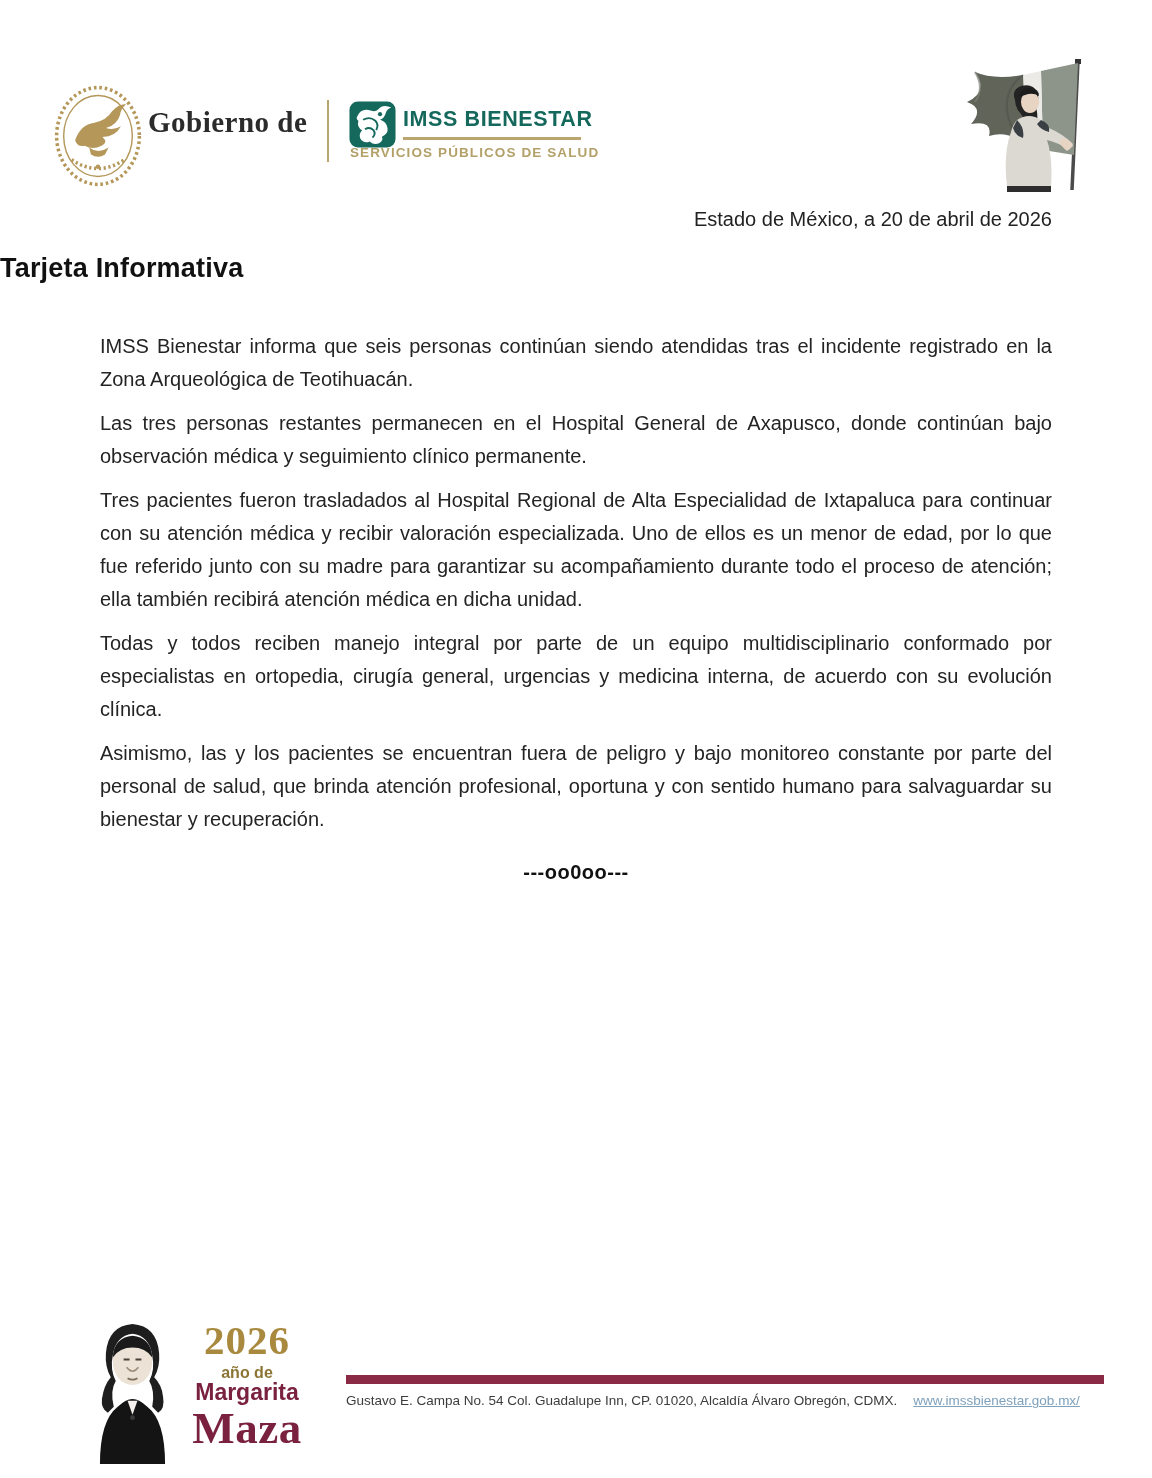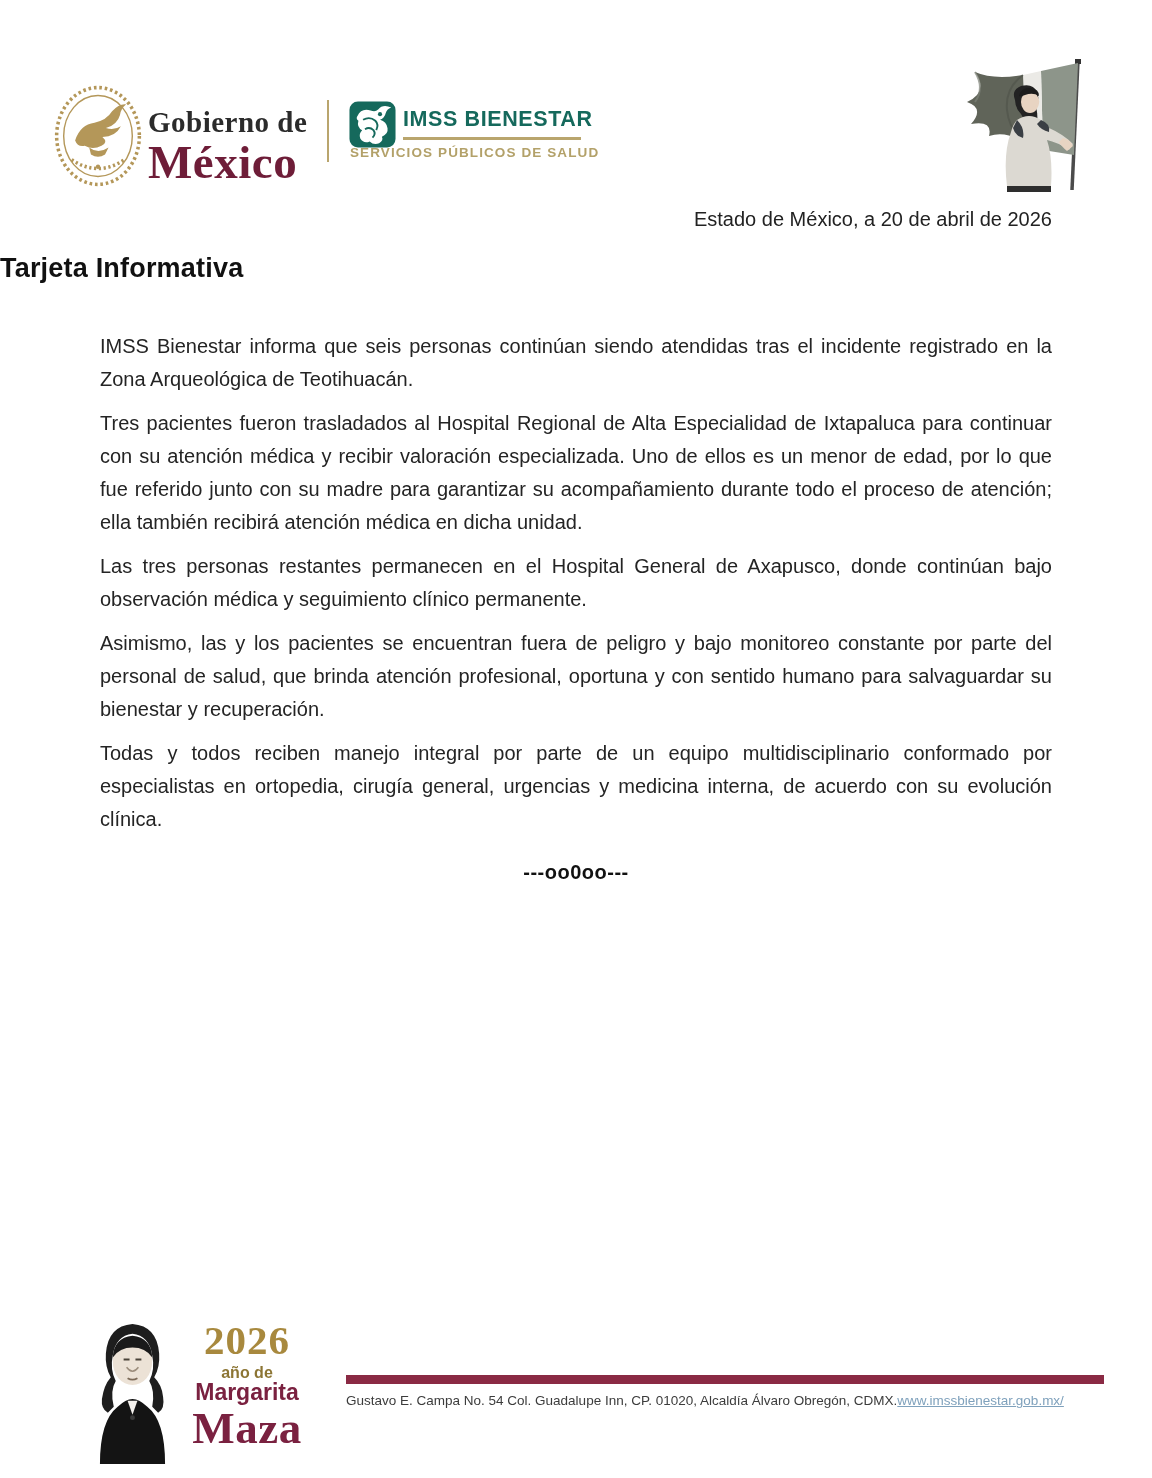--- a/index.html
+++ b/index.html
@@ -53,39 +53,38 @@
   .maza-sub1 { font-size:16px; font-weight:bold; color:#8c7534; margin-top:4px;
                font-family:"Liberation Sans", sans-serif; }
   .maza-sub2 { font-size:23px; font-weight:bold; color:#7a2140; margin-top:0;
                font-family:"Liberation Sans", sans-serif; }
   .maza-sub3 { font-size:45px; font-weight:bold; color:#7a2140; margin-top:2px; letter-spacing:0.5px; }
 
   .footer-bar { position:absolute; left:346px; top:1375px; width:758px; height:9px;
                 background:#8a2a44; }
   .footer-address { position:absolute; left:346px; top:1393px; width:758px;
                     font-size:13.5px; color:#3c3c3c; white-space:nowrap; }
-  .footer-link { color:#7fa1bc; text-decoration:underline; margin-left:0; }
+  .footer-link { color:#7fa1bc; text-decoration:underline; margin-left:16px; }
 </style>
 </head>
 <body>
 
 <div class="page">
 
   <svg class="gob-seal" viewBox="0 0 100 118" aria-hidden="true">
     <ellipse cx="50" cy="59" rx="47" ry="55" fill="none" stroke="#b49759" stroke-width="4" stroke-dasharray="3 3.2"></ellipse>
     <ellipse cx="50" cy="59" rx="39" ry="46" fill="none" stroke="#b49759" stroke-width="1.6"></ellipse>
     <path fill="#b49759" d="M24 64 Q30 46 46 44 Q60 41 66 31 Q74 22 82 23 Q76 28 75 35 Q72 46 59 50 Q68 53 76 48 Q70 60 55 60 Q62 66 54 70 Q44 75 35 70 Q27 72 24 64 Z"></path>
     <path fill="#b49759" d="M40 72 Q50 80 62 72 L58 80 Q50 85 42 80 Z"></path>
     <path fill="none" stroke="#b49759" stroke-width="4" stroke-dasharray="2.5 3" d="M20 86 Q50 106 80 86"></path>
     <circle cx="50" cy="94" r="2.5" fill="#b49759"></circle>
   </svg>
 
   <div class="gob-text">
     <div class="gob-line1">Gobierno de</div>
-    <div class="gob-line2">México</div>
   </div>
 
   <div class="header-divider"></div>
 
   <div class="imss-logo">
     <svg class="imss-icon" viewBox="0 0 50 50" aria-hidden="true">
       <rect x="0.5" y="0.5" width="49" height="49" rx="9" fill="#15695c"></rect>
       <path fill="#ffffff" d="M9 16 Q13 7 23 10 Q28 12 31 9 Q36 3 45 7 Q40 9 39 13 Q38 18 33 20 Q40 22 41 29 Q42 35 35 38 Q37 42 32 45 Q26 47 22 43 Q16 46 12 40 Q10 35 14 31 Q8 28 10 21 Q7 19 9 16 Z"></path>
       <circle cx="33" cy="14" r="2.2" fill="#15695c"></circle>
       <path fill="none" stroke="#15695c" stroke-width="2" d="M15 20 Q22 16 28 21 Q32 25 29 31"></path>
@@ -116,24 +115,24 @@
     <path d="M72 62 Q80 70 78 80 Q70 78 68 70 Z" fill="#3a3f44"></path>
     <path d="M118 80 Q126 82 128 88 L122 93 Q116 88 114 84 Z" fill="#e8d4c2"></path>
     <path d="M62 128 L106 128 L106 134 L62 134 Z" fill="#2e2e2e"></path>
   </svg>
 
   <div class="dateline">Estado de México, a 20 de abril de 2026</div>
   <h1 class="doc-title">Tarjeta Informativa</h1>
 
   <main class="body">
     <p>IMSS Bienestar informa que seis personas continúan siendo atendidas tras el incidente registrado en la Zona Arqueológica de Teotihuacán.</p>
+    <p>Las tres personas restantes permanecen en el Hospital General de Axapusco, donde continúan bajo observación médica y seguimiento clínico permanente.</p>
     <p>Tres pacientes fueron trasladados al Hospital Regional de Alta Especialidad de Ixtapaluca para continuar con su atención médica y recibir valoración especializada. Uno de ellos es un menor de edad, por lo que fue referido junto con su madre para garantizar su acompañamiento durante todo el proceso de atención; ella también recibirá atención médica en dicha unidad.</p>
-    <p>Las tres personas restantes permanecen en el Hospital General de Axapusco, donde continúan bajo observación médica y seguimiento clínico permanente.</p>
+    <p>Todas y todos reciben manejo integral por parte de un equipo multidisciplinario conformado por especialistas en ortopedia, cirugía general, urgencias y medicina interna, de acuerdo con su evolución clínica.</p>
     <p>Asimismo, las y los pacientes se encuentran fuera de peligro y bajo monitoreo constante por parte del personal de salud, que brinda atención profesional, oportuna y con sentido humano para salvaguardar su bienestar y recuperación.</p>
-    <p>Todas y todos reciben manejo integral por parte de un equipo multidisciplinario conformado por especialistas en ortopedia, cirugía general, urgencias y medicina interna, de acuerdo con su evolución clínica.</p>
     <div class="separator">---oo0oo---</div>
   </main>
 
   <svg class="maza-portrait" viewBox="0 0 95 150" aria-hidden="true">
     <path d="M47 8 Q22 10 20 38 Q19 52 25 62 Q18 70 16 84 Q15 94 22 98 L28 92 Q24 76 30 66 Q24 54 27 40 Q30 20 47 18 Q64 20 67 40 Q70 54 64 66 Q70 76 67 92 L73 98 Q80 94 78 82 Q77 70 69 62 Q75 52 74 38 Q72 10 47 8 Z" fill="#1e1e1e"></path>
     <ellipse cx="47" cy="46" rx="20" ry="24" fill="#ece2d6"></ellipse>
     <path d="M27 42 Q28 22 47 20 Q66 22 67 42 Q60 32 47 32 Q34 32 27 42 Z" fill="#1a1a1a"></path>
     <path d="M41 52 Q44 56 47 56 Q50 56 53 52" fill="none" stroke="#9c8d7c" stroke-width="1.5"></path>
     <path d="M38 44 L44 44 M50 44 L56 44" stroke="#4a4238" stroke-width="2"></path>
     <path d="M42 63 Q47 66 52 63" fill="none" stroke="#7c6a58" stroke-width="1.8"></path>

